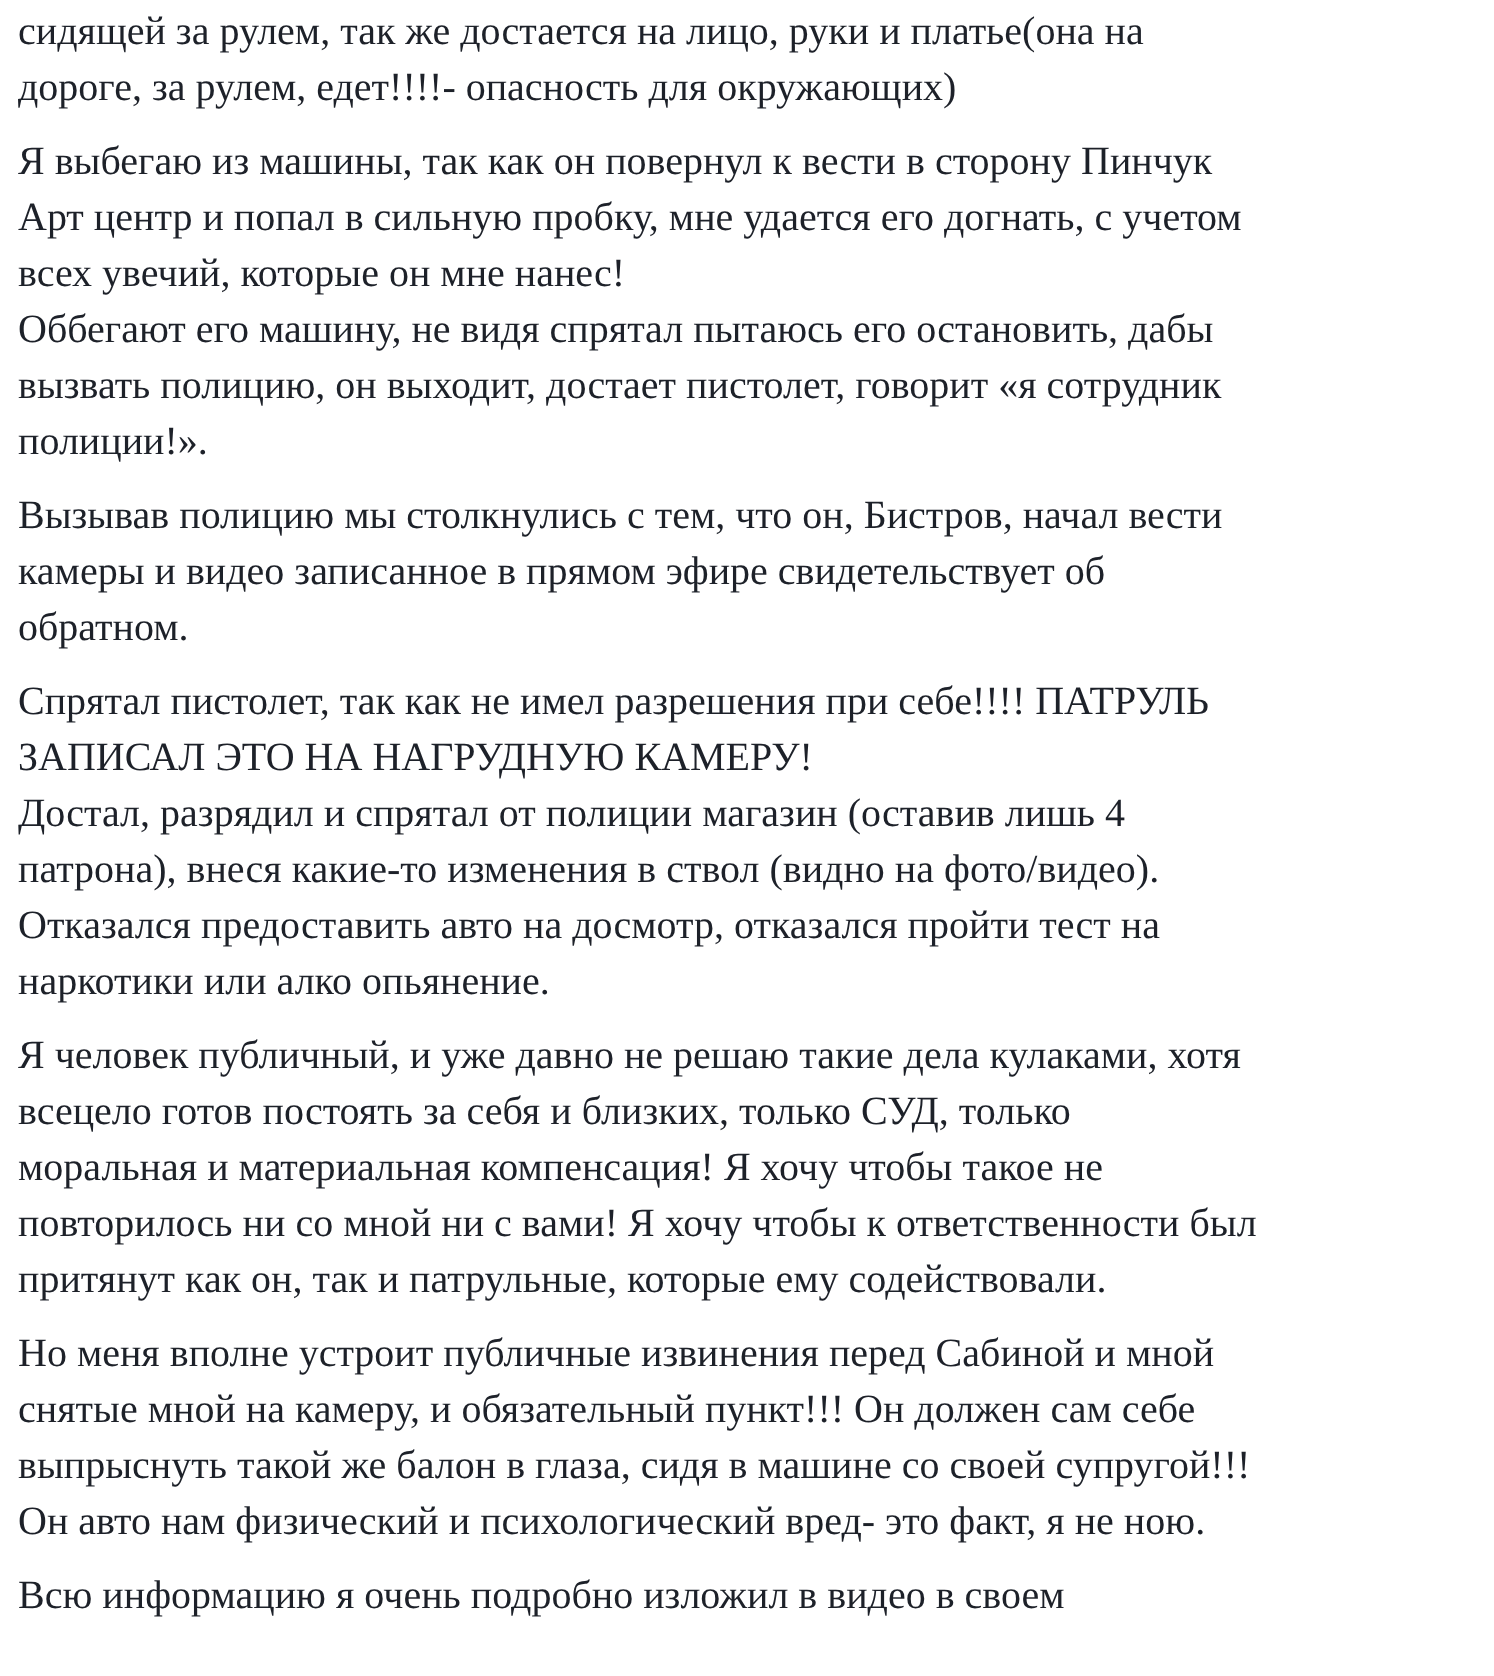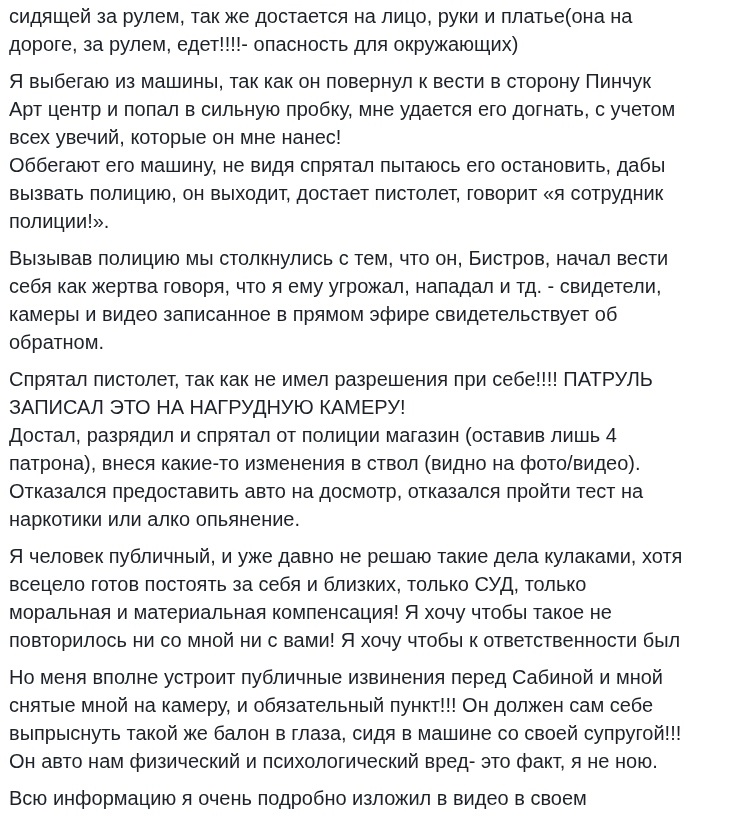--- a/index.html
+++ b/index.html
@@ -7,21 +7,21 @@
     padding: 0;
     background: #ffffff;
   }
   .post-body {
     width: 747px;
     height: 838px;
     box-sizing: border-box;
     padding: 2px 8px 0 9px;
     overflow: hidden;
     background: #ffffff;
-    font-family: Liberation Sans, sans-serif;
+    font-family: Liberation Serif, serif;
     font-size: 20px;
     line-height: 28px;
     color: #1d2129;
     -webkit-font-smoothing: antialiased;
   }
   .para {
     margin: 0 0 9px 0;
     padding: 0;
   }
   .para:last-child {
@@ -44,37 +44,37 @@
     <p class="para">
       <span class="line">Я выбегаю из машины, так как он повернул к вести в сторону Пинчук</span>
       <span class="line">Арт центр и попал в сильную пробку, мне удается его догнать, с учетом</span>
       <span class="line">всех увечий, которые он мне нанес!</span>
       <span class="line">Оббегают его машину, не видя спрятал пытаюсь его остановить, дабы</span>
       <span class="line">вызвать полицию, он выходит, достает пистолет, говорит «я сотрудник</span>
       <span class="line">полиции!».</span>
     </p>
     <p class="para">
       <span class="line">Вызывав полицию мы столкнулись с тем, что он, Бистров, начал вести</span>
-      <span class="line">себя как жертва говоря, что я ему угрожал, нападал и тд. - свидетели,</span>
       <span class="line">камеры и видео записанное в прямом эфире свидетельствует об</span>
       <span class="line">обратном.</span>
     </p>
     <p class="para">
       <span class="line">Спрятал пистолет, так как не имел разрешения при себе!!!! ПАТРУЛЬ</span>
       <span class="line">ЗАПИСАЛ ЭТО НА НАГРУДНУЮ КАМЕРУ!</span>
       <span class="line">Достал, разрядил и спрятал от полиции магазин (оставив лишь 4</span>
       <span class="line">патрона), внеся какие-то изменения в ствол (видно на фото/видео).</span>
       <span class="line">Отказался предоставить авто на досмотр, отказался пройти тест на</span>
       <span class="line">наркотики или алко опьянение.</span>
     </p>
     <p class="para">
       <span class="line">Я человек публичный, и уже давно не решаю такие дела кулаками, хотя</span>
       <span class="line">всецело готов постоять за себя и близких, только СУД, только</span>
       <span class="line">моральная и материальная компенсация! Я хочу чтобы такое не</span>
       <span class="line">повторилось ни со мной ни с вами! Я хочу чтобы к ответственности был</span>
+      <span class="line">притянут как он, так и патрульные, которые ему содействовали.</span>
     </p>
     <p class="para">
       <span class="line">Но меня вполне устроит публичные извинения перед Сабиной и мной</span>
       <span class="line">снятые мной на камеру, и обязательный пункт!!! Он должен сам себе</span>
       <span class="line">выпрыснуть такой же балон в глаза, сидя в машине со своей супругой!!!</span>
       <span class="line">Он авто нам физический и психологический вред- это факт, я не ною.</span>
     </p>
     <p class="para">
       <span class="line">Всю информацию я очень подробно изложил в видео в своем</span>
     </p>

